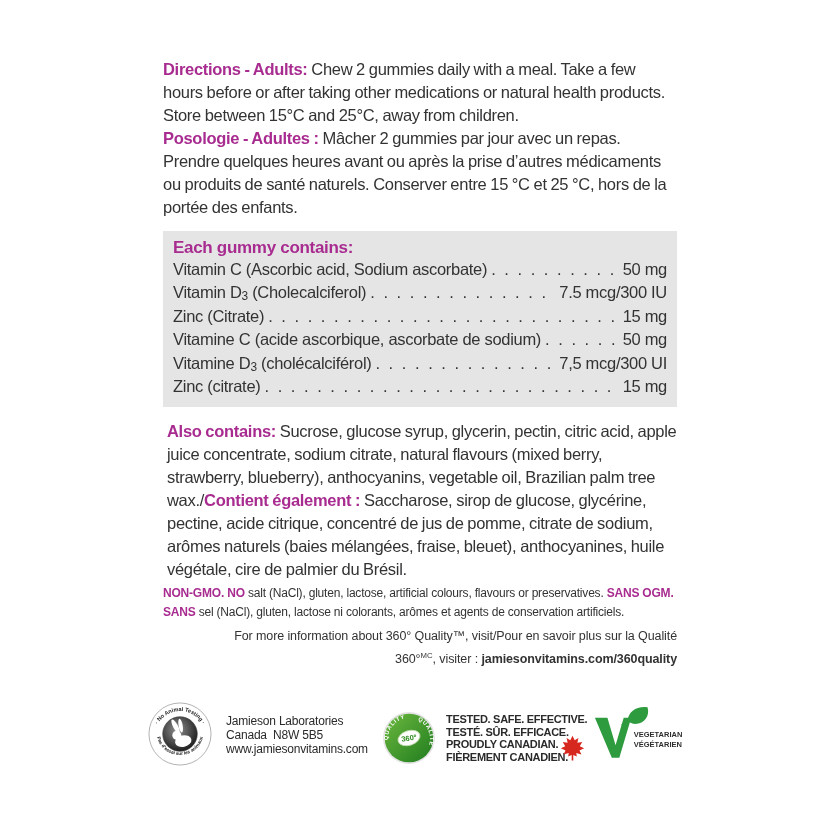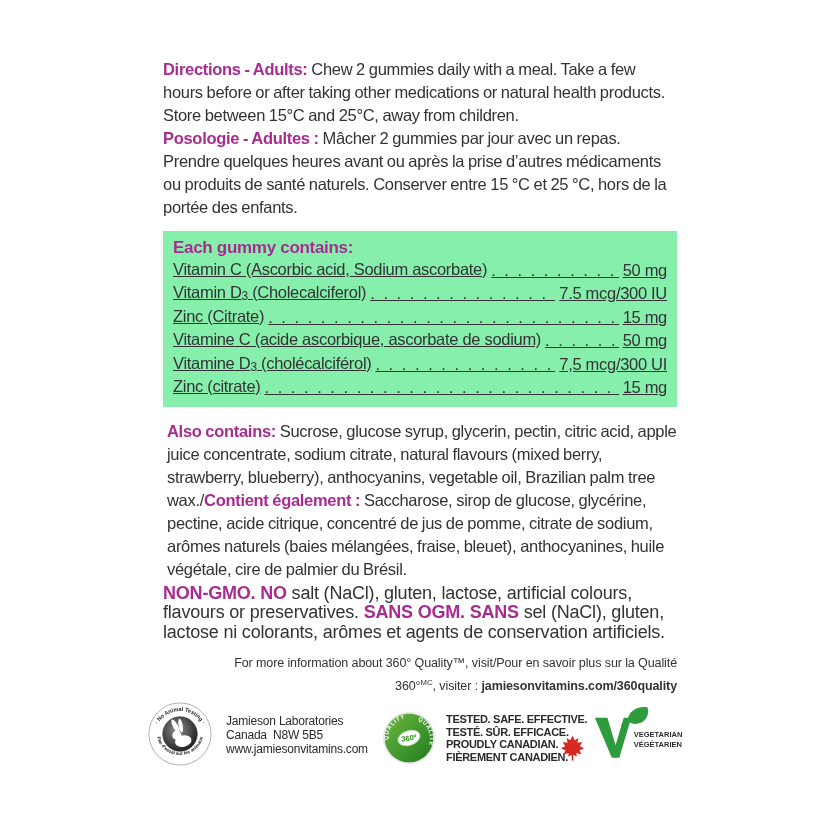--- a/index.html
+++ b/index.html
@@ -1,31 +1,31 @@
 <!DOCTYPE html>
 <html><head>
 <meta charset="utf-8">
 <style>
   html,body{margin:0;padding:0;background:#ffffff;}
   .page{position:relative;width:740px;height:840px;background:#ffffff;overflow:hidden;
         font-family:"Liberation Sans", sans-serif;color:#333335;}
   .content{position:absolute;left:163px;top:58px;width:514px;}
   .body-p{margin:0 0 12px 0;font-size:16.5px;line-height:23px;letter-spacing:-0.3px;word-spacing:-0.5px;}
   .accent{color:#a82c90;font-weight:bold;}
-  .supp-box{background:#86efac;margin:0 0 13px 0;padding:6px 10px 7px 10px;
+  .supp-box{background:#e5e5e5;margin:0 0 13px 0;padding:6px 10px 7px 10px;
             font-size:16.5px;line-height:21.5px;letter-spacing:-0.3px;}
   .supp-heading{font-size:17px;}
-  .row{display:flex;align-items:center;white-space:nowrap;text-decoration:underline;}
+  .row{display:flex;align-items:flex-start;white-space:nowrap;}
   .row .nm{flex:0 0 auto;}
   .row .dots{flex:1 1 auto;overflow:hidden;margin:0 4px;}
   .row .dots::after{content:". . . . . . . . . . . . . . . . . . . . . . . . . . . . . . . . . . . . . . . . . . . . . . . . . . . . . . . . . . . . . . . . . . . . . . . .";letter-spacing:2px;}
   .row .val{flex:0 0 auto;}
   .sub{font-size:0.72em;position:relative;top:0.18em;}
   .p-also{margin:0 0 3px 4px;}
-  .claims{margin:0 0 12px 0;font-size:18px;line-height:19.5px;letter-spacing:-0.2px;}
+  .claims{margin:0 0 4px 0;font-size:12px;line-height:19.5px;letter-spacing:-0.2px;}
   .footer-info{margin:0;text-align:right;font-size:12.5px;line-height:19px;letter-spacing:-0.1px;}
   .footer-link{font-weight:bold;}
   .supsc{font-size:0.62em;vertical-align:super;letter-spacing:0;}
   .company{position:absolute;left:226px;top:714px;font-size:12px;line-height:14px;font-weight:normal;
            color:#2a2a2c;letter-spacing:-0.2px;}
   .company .pre{white-space:pre-wrap;}
   .tested{position:absolute;left:446px;top:713px;font-size:11px;line-height:12.5px;font-weight:bold;
           color:#2a2a2c;letter-spacing:-0.3px;}
   .badge{position:absolute;}
   .rabbit-badge{left:148px;top:702px;}

